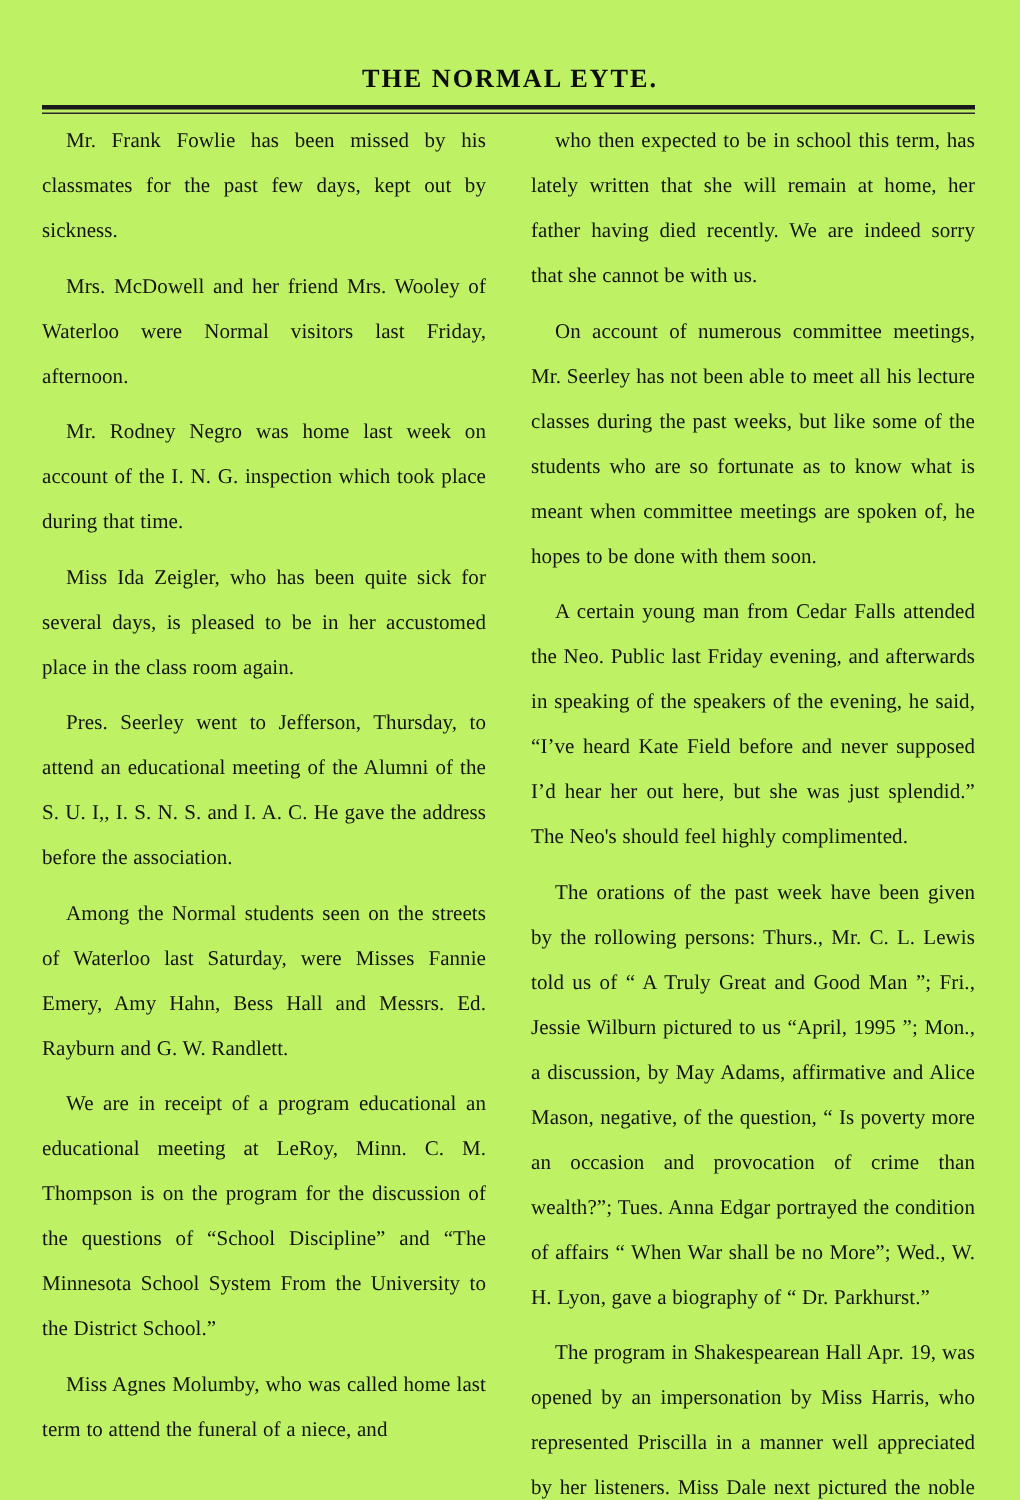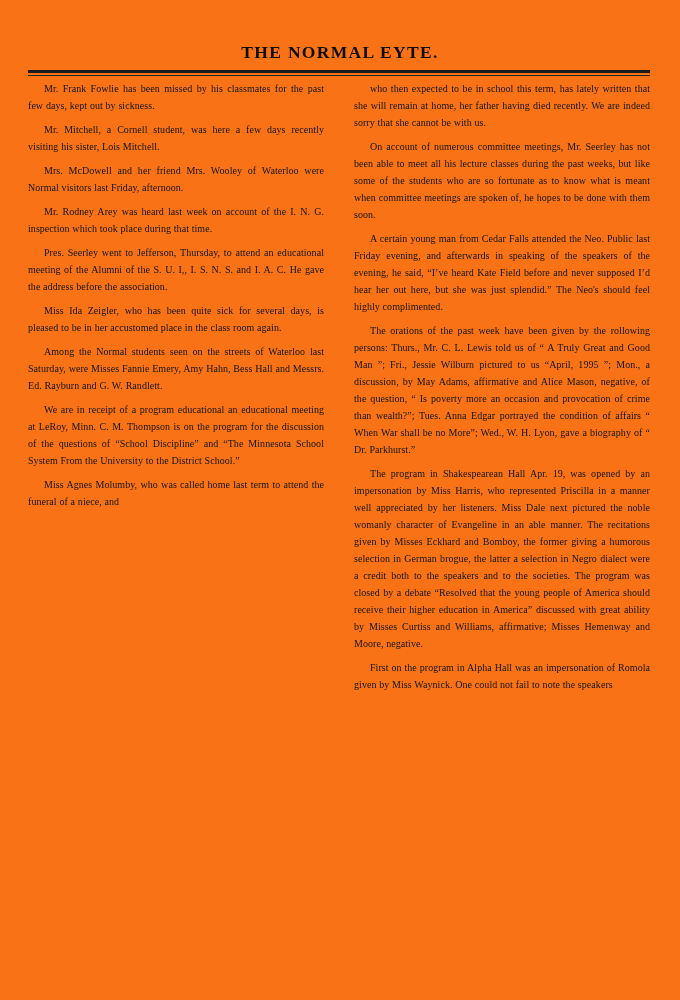--- a/index.html
+++ b/index.html
@@ -6,21 +6,21 @@
   html, body {
     margin: 0;
     padding: 0;
     background: #ffffff;
   }
   .page {
     position: relative;
     width: 680px;
     height: 1000px;
     margin: 0;
-    background: #f97316;
+    background: #bef264;
     overflow: hidden;
     font-family: "Liberation Serif", "DejaVu Serif", serif;
     color: #141414;
   }
   .masthead {
     position: absolute;
     top: 42px;
     left: 0;
     width: 680px;
     text-align: center;
@@ -56,22 +56,22 @@
     display: flex;
     justify-content: space-between;
   }
   .column {
     width: 296px;
   }
   .column p {
     margin: 0 0 0 0;
     text-indent: 16px;
     text-align: justify;
-    font-size: 10px;
-    line-height: 17px;
+    font-size: 14px;
+    line-height: 30px;
     letter-spacing: 0.05px;
     word-spacing: 0.2px;
     hyphens: manual;
   }
   .column p + p {
     margin-top: 7px;
   }
   .column p:last-child {
     margin-bottom: 0;
   }
@@ -84,25 +84,24 @@
   <div class="masthead">THE NORMAL EYTE.</div>
 
   <div class="rule-group">
     <div class="rule-thick"></div>
     <div class="rule-thin"></div>
   </div>
 
   <div class="columns">
     <div class="column">
       <p>Mr. Frank Fowlie has been missed by his classmates for the past few days, kept out by sickness.</p>
-      <p>Mr. Mitchell, a Cornell student, was here a few days recently visiting his sister, Lois Mitchell.</p>
       <p>Mrs. McDowell and her friend Mrs. Wooley of Waterloo were Normal visitors last Friday, afternoon.</p>
-      <p>Mr. Rodney Arey was heard last week on account of the I. N. G. inspection which took place during that time.</p>
+      <p>Mr. Rodney Negro was home last week on account of the I. N. G. inspection which took place during that time.</p>
+      <p>Miss Ida Zeigler, who has been quite sick for several days, is pleased to be in her accustomed place in the class room again.</p>
       <p>Pres. Seerley went to Jefferson, Thursday, to attend an educational meeting of the Alumni of the S. U. I,, I. S. N. S. and I. A. C. He gave the address before the association.</p>
-      <p>Miss Ida Zeigler, who has been quite sick for several days, is pleased to be in her accustomed place in the class room again.</p>
       <p>Among the Normal students seen on the streets of Waterloo last Saturday, were Misses Fannie Emery, Amy Hahn, Bess Hall and Messrs. Ed. Rayburn and G. W. Randlett.</p>
       <p>We are in receipt of a program educational an educational meeting at LeRoy, Minn. C. M. Thompson is on the program for the discussion of the questions of “School Discipline” and “The Minnesota School System From the University to the District School.”</p>
       <p>Miss Agnes Molumby, who was called home last term to attend the funeral of a niece, and</p>
     </div>
     <div class="column">
       <p>who then expected to be in school this term, has lately written that she will remain at home, her father having died recently. We are indeed sorry that she cannot be with us.</p>
       <p>On account of numerous committee meetings, Mr. Seerley has not been able to meet all his lecture classes during the past weeks, but like some of the students who are so fortunate as to know what is meant when committee meetings are spoken of, he hopes to be done with them soon.</p>
       <p>A certain young man from Cedar Falls attended the Neo. Public last Friday evening, and afterwards in speaking of the speakers of the evening, he said, “I’ve heard Kate Field before and never supposed I’d hear her out here, but she was just splendid.” The Neo's should feel highly complimented.</p>
       <p>The orations of the past week have been given by the rollowing persons: Thurs., Mr. C. L. Lewis told us of “ A Truly Great and Good Man ”; Fri., Jessie Wilburn pictured to us “April, 1995 ”; Mon., a discussion, by May Adams, affirmative and Alice Mason, negative, of the question, “ Is poverty more an occasion and provocation of crime than wealth?”; Tues. Anna Edgar portrayed the condition of affairs “ When War shall be no More”; Wed., W. H. Lyon, gave a biography of “ Dr. Parkhurst.”</p>
       <p>The program in Shakespearean Hall Apr. 19, was opened by an impersonation by Miss Harris, who represented Priscilla in a manner well appreciated by her listeners. Miss Dale next pictured the noble womanly character of Evangeline in an able manner. The recitations given by Misses Eckhard and Bomboy, the former giving a humorous selection in German brogue, the latter a selection in Negro dialect were a credit both to the speakers and to the societies. The program was closed by a debate “Resolved that the young people of America should receive their higher education in America” discussed with great ability by Misses Curtiss and Williams, affirmative; Misses Hemenway and Moore, negative.</p>

